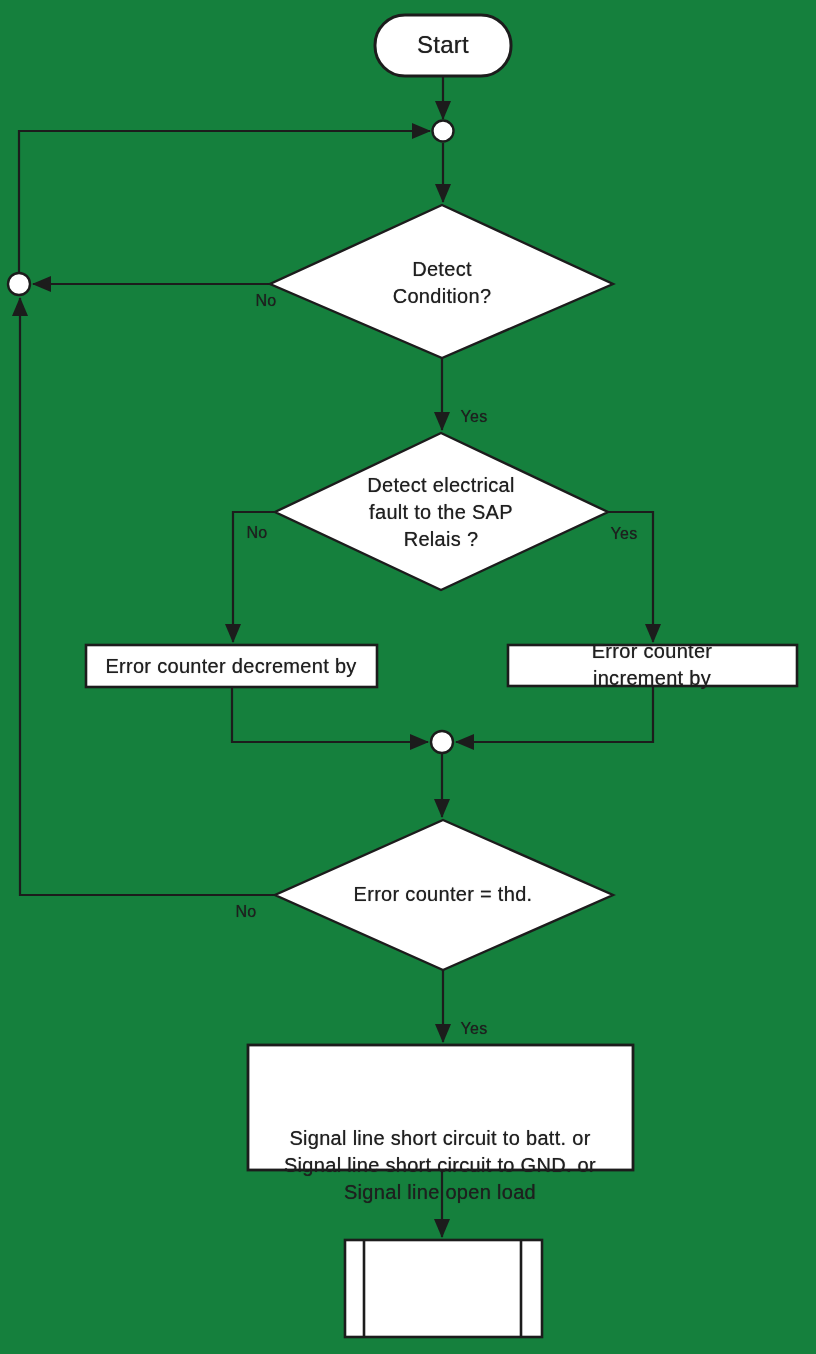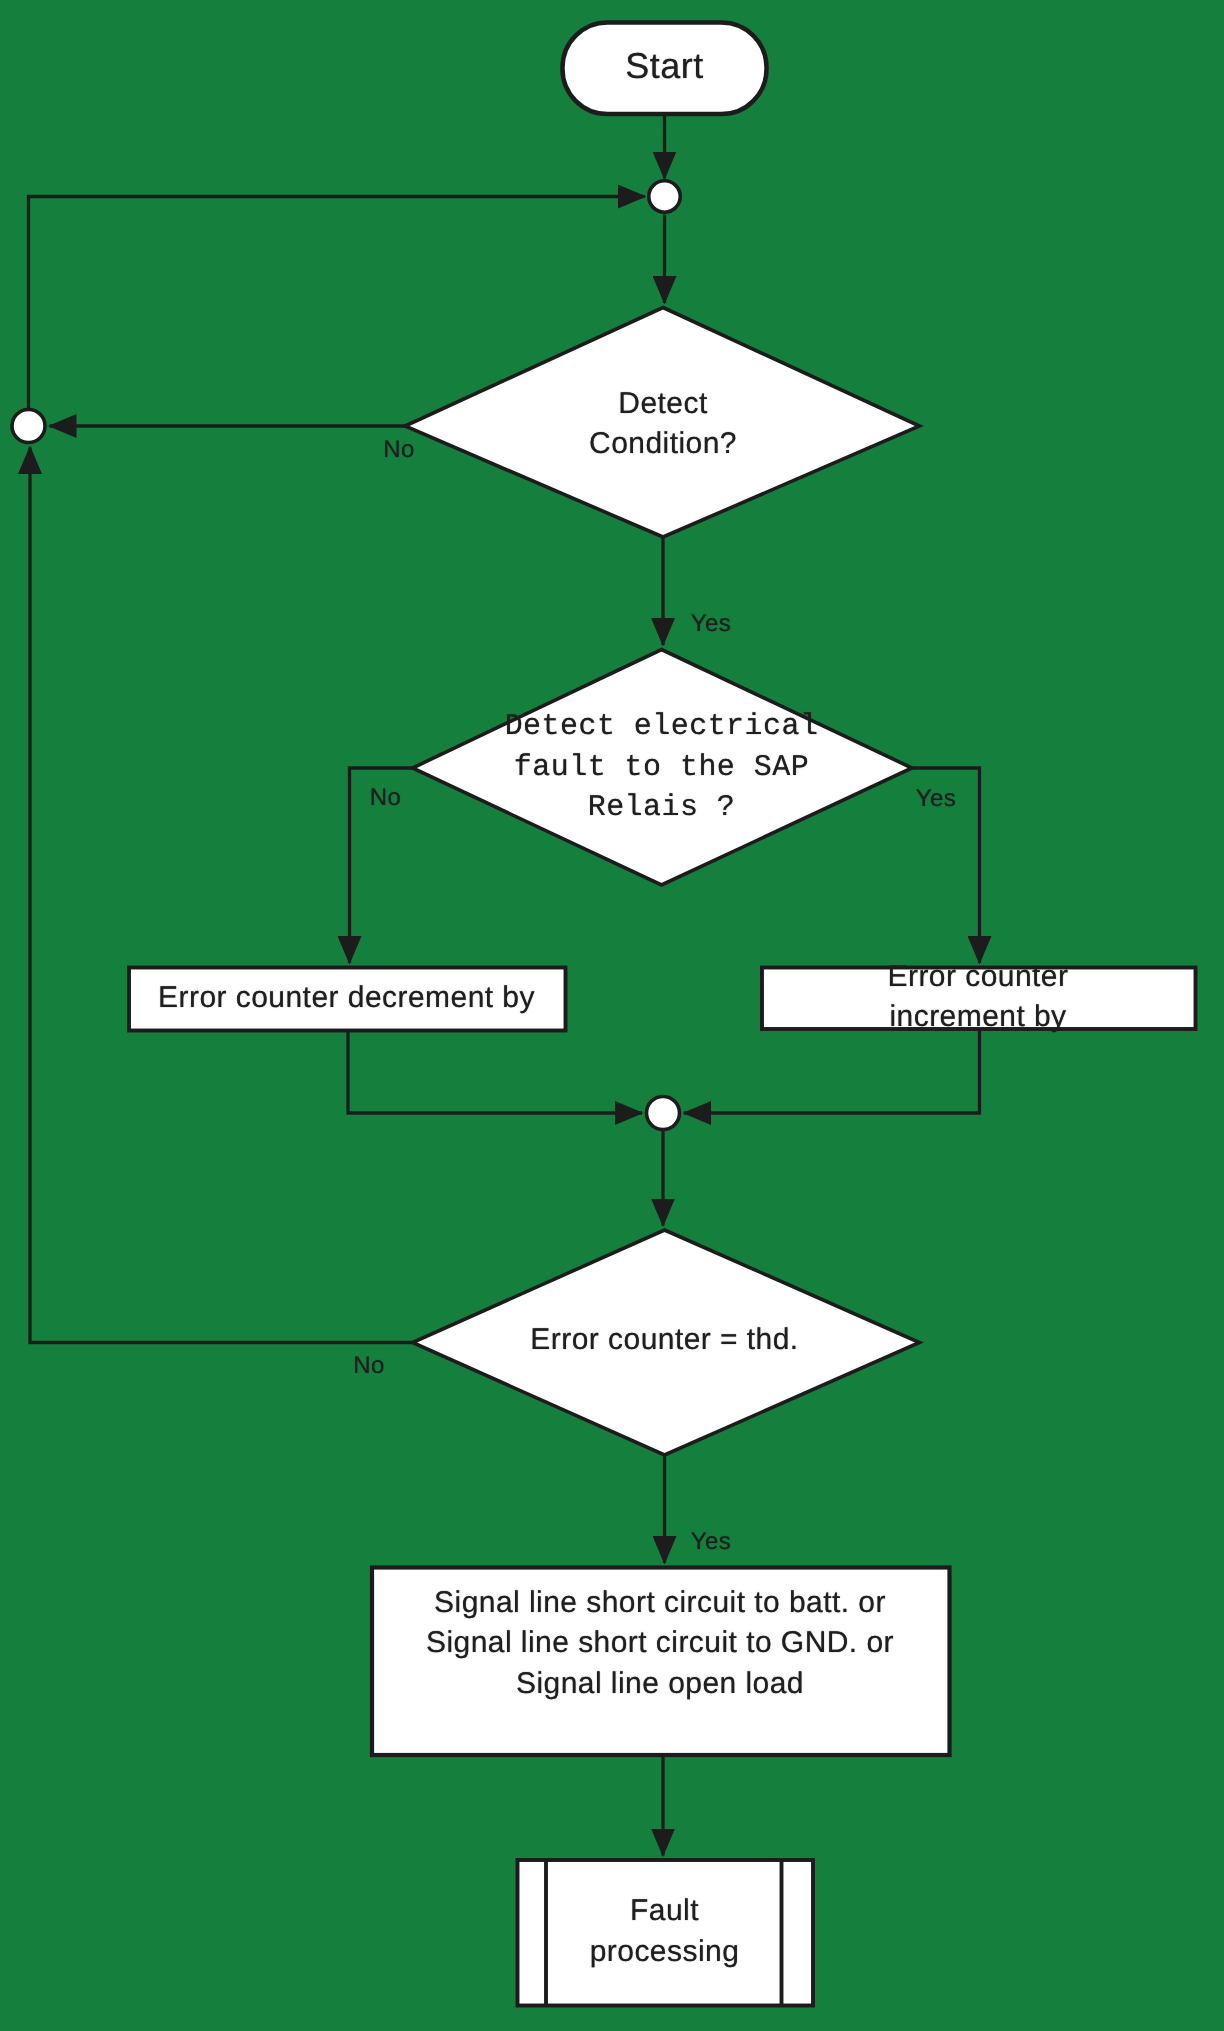--- a/index.html
+++ b/index.html
@@ -82,33 +82,31 @@
     </g>
   </svg>
 
   <div class="lbl start-lbl" style="left:443px; top:45px;">Start</div>
 
   <div class="lbl" style="left:442px; top:283px;">Detect
 Condition?</div>
   <div class="lbl edge-lbl" style="left:266px; top:262px;">No</div>
   <div class="lbl edge-lbl" style="left:474px; top:378px;">Yes</div>
 
-  <div class="lbl" style="left:441px; top:512px;font-family:Liberation Mono, monospace;">Detect electrical
+  <div class="lbl" style="left:441px; top:512px;">Detect electrical
 fault to the SAP
 Relais ?</div>
   <div class="lbl edge-lbl" style="left:257px; top:494px;">No</div>
   <div class="lbl edge-lbl" style="left:624px; top:495px;">Yes</div>
 
   <div class="lbl" style="left:231px; top:666px;">Error counter decrement by</div>
   <div class="lbl" style="left:443px; top:894px;">Error counter = thd.</div>
 
   <div class="lbl" style="left:652px; top:665px;">Error counter increment by</div>
   <div class="lbl edge-lbl" style="left:246px; top:873px;">No</div>
   <div class="lbl edge-lbl" style="left:474px; top:990px;">Yes</div>
 
-  <div class="lbl" style="left:440px; top:1096px; width:388px;">Signal line short circuit to batt. or
+  <div class="lbl" style="left:440px; top:1165px; width:388px;">Signal line short circuit to batt. or
 Signal line short circuit to GND. or
 Signal line open load</div>
 
-  <div class="lbl" style="left:443px; top:1288px;">Fault
-processing</div>
 
 </div>
 
 </body></html>

